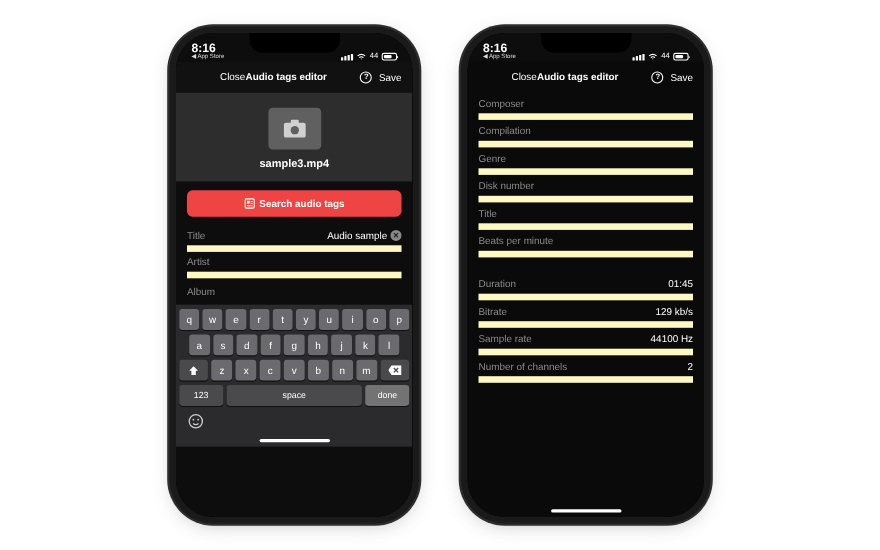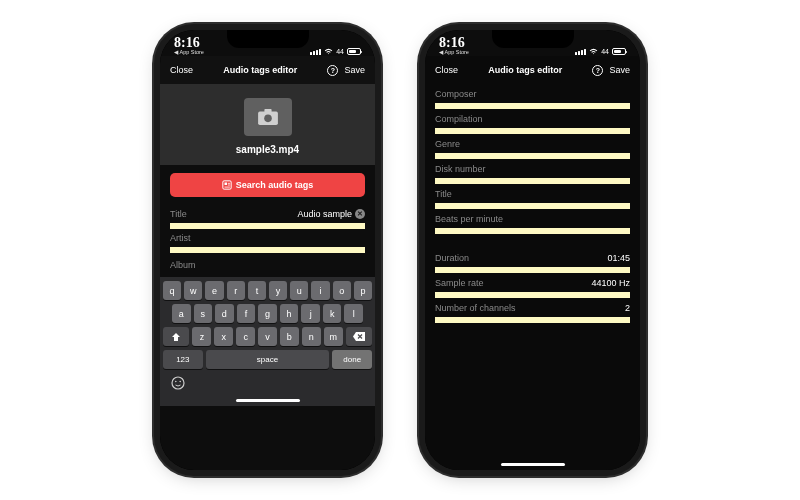--- a/index.html
+++ b/index.html
@@ -47,42 +47,42 @@
     display: flex;
     justify-content: space-between;
     align-items: flex-end;
     padding: 0 14px 1px 14px;
     font-size: 8px;
     color: #fff;
     position: relative;
     z-index: 40;
   }
   .sb-left { display:flex; flex-direction:column; line-height:1; gap:0;}
-  .sb-time { font-weight:600; font-size:14px;font-family:Liberation Serif, serif; }
+  .sb-time { font-weight:600; font-size:11px; }
   .sb-back { font-size:5.5px; opacity:.85; }
   .sb-right { display:flex; align-items:center; gap:3px; }
   .sb-signal { display:flex; align-items:flex-end; gap:1px; }
   .sb-signal span { width:2px; background:#fff; border-radius:.5px;}
   .sb-wifi { width:9px; height:7px; }
   .sb-batt { width:14px; height:7px; border:1px solid #fff; border-radius:2px; position:relative; padding:1px;}
   .sb-batt::after { content:""; position:absolute; right:-2px; top:1.5px; width:1px; height:2px; background:#fff; border-radius:0 1px 1px 0;}
   .sb-batt div { background:#fff; height:100%; width:70%; border-radius:1px;}
 
   .navbar {
     height: 28px;
     display: flex;
     align-items: center;
     justify-content: space-between;
     padding: 0 10px;
     font-size: 9px;
     color: #fff;
     background:#111;
   }
   .navbar .title { font-weight:600; }
-  .nav-left, .nav-right { display:flex; align-items:flex-start; gap:6px; }
+  .nav-left, .nav-right { display:flex; align-items:flex-end; gap:6px;margin-left:30px; }
   .help-icon { width:11px; height:11px; border:1px solid #fff; border-radius:50%; display:flex; align-items:center; justify-content:center; font-size:7px; font-weight:700;}
   .nav-btn { font-size:9px; }
 
   .content { flex:1; overflow:hidden; display:flex; flex-direction:column; }
 
   
   .artwork-zone { background:#2d2d2d; padding:14px 0 10px; display:flex; flex-direction:column; align-items:center; gap:8px;}
   .artwork-box { width:48px; height:38px; background:#606060; border-radius:4px; display:flex; align-items:center; justify-content:center;}
   .filename { color:#fff; font-size:10px; font-weight:600;}
   .search-btn {
@@ -325,20 +325,24 @@
             <span class="val"></span>
           </div>
         </div>
       <div class="section-gap"></div>
       <div class="list" id="p2-ro">
           <div class="field">
             <span class="label">Duration</span>
             <span class="val">01:45</span>
           </div>
           <div class="field">
+            <span class="label">Bitrate</span>
+            <span class="val">129 kb/s</span>
+          </div>
+          <div class="field">
             <span class="label">Sample rate</span>
             <span class="val">44100 Hz</span>
           </div>
           <div class="field">
             <span class="label">Number of channels</span>
             <span class="val">2</span>
           </div>
         </div>
       <div style="flex:1"></div>
       <div class="home-ind"></div>

